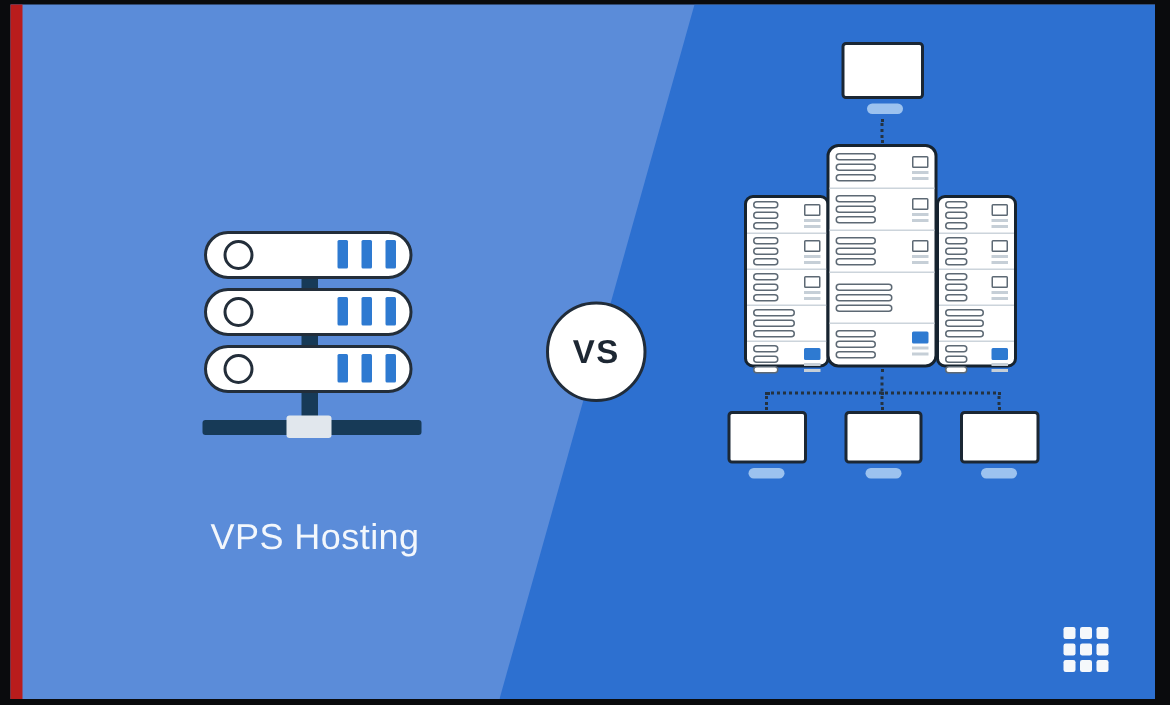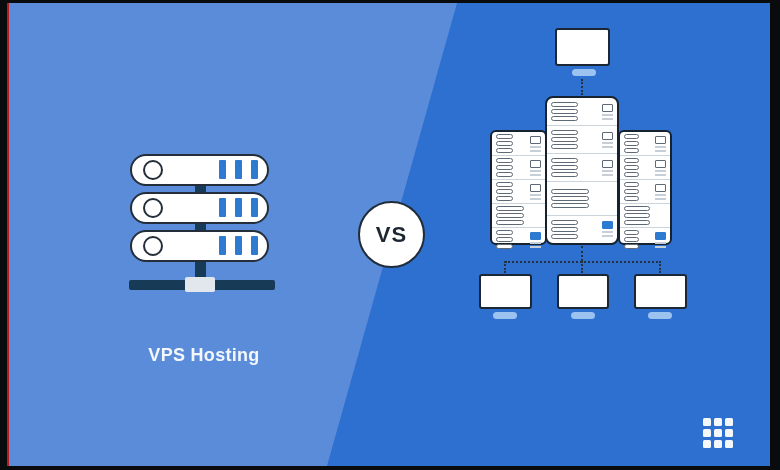--- a/index.html
+++ b/index.html
@@ -4,21 +4,21 @@
 <title>VPS Hosting vs Shared Hosting</title>
 <style>
   * { box-sizing: border-box; margin: 0; padding: 0; }
   html, body { width: 780px; height: 470px; overflow: hidden; }
   body { background: #0a0b0d; font-family: "Liberation Sans", sans-serif; position: relative; }
 
   
   .canvas {
     position: absolute; left: 7px; top: 3px; width: 763px; height: 463px;
     background: #5b8cd9; overflow: hidden;
-    border-left: 2px solid #b91c1c;
+    border-left: 8px solid #b91c1c;
   }
   .right-bg {
     position: absolute; inset: 0; background: #2d70d0;
     clip-path: polygon(448px 0, 763px 0, 763px 463px, 318px 463px);
   }
 
   
   .vps-group { position: absolute; left: 0; top: 0; }
   .vps-pole { position: absolute; left: 186px; top: 158px; width: 11px; height: 122px; background: #173a57; }
   .vps-base { position: absolute; left: 120px; top: 277px; width: 146px; height: 10px; background: #173a57; border-radius: 2px; }
@@ -66,21 +66,21 @@
   .t-sec.tall { flex: 1.25; }
   .t-pills { flex: 1; display: flex; flex-direction: column; justify-content: center; gap: 2px; }
   .t-pill { width: 62%; height: 5px; border: 1.5px solid #5d6974; border-radius: 3px; background: #fff; }
   .t-right { width: 18px; display: flex; flex-direction: column; align-items: flex-end; justify-content: center; gap: 2px; }
   .t-sq { width: 11px; height: 8px; border: 1.5px solid #5d6974; border-radius: 1px; background: #fff; }
   .t-sq.blue { background: #2e7ad1; border-color: #2e7ad1; }
   .t-line { width: 11px; height: 2px; background: #c6cfd7; }
 
   
   .panel-label { position: absolute; width: 200px; text-align: center;
-    font-size: 18px; font-weight: 700; color: #f3f7fc; letter-spacing: 0.3px; }
+    font-size: 24px; font-weight: 400; color: #f3f7fc; letter-spacing: 0.3px; }
   .lbl-vps { left: 95px; top: 342px; }
   .lbl-shared { left: 474px; top: 344px; }
 
   
   .grid-icon { position: absolute; left: 694px; top: 415px; width: 30px; height: 30px;
     display: grid; grid-template-columns: repeat(3, 8px); grid-template-rows: repeat(3, 8px); gap: 3px; }
   .grid-icon .cell { background: #f5f8fb; border-radius: 1.5px; }
 </style>
 </head>
 <body>

